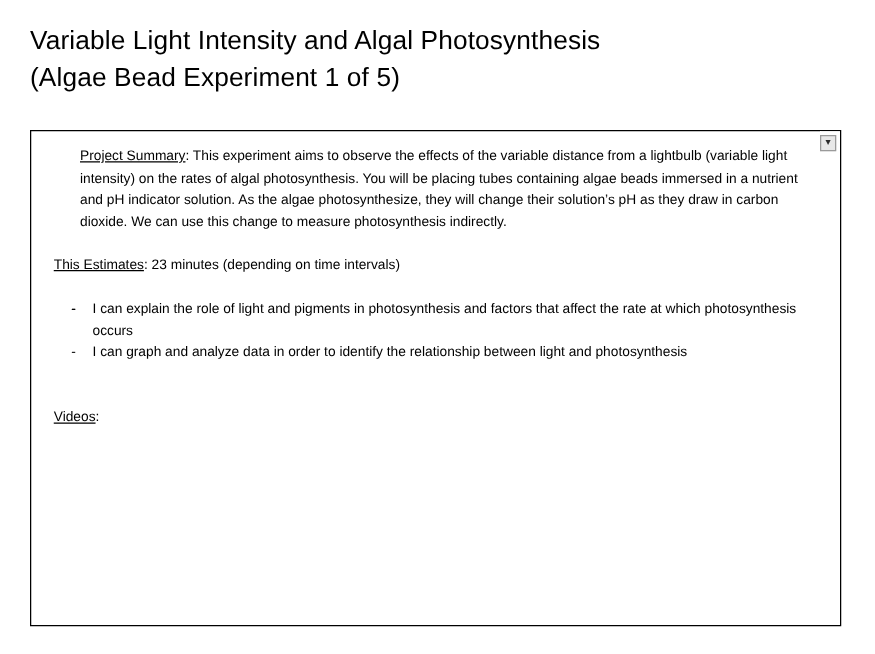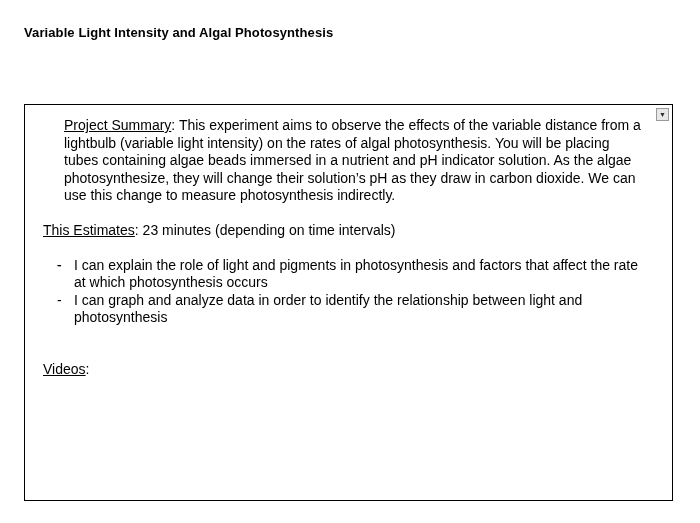--- a/index.html
+++ b/index.html
@@ -21,22 +21,22 @@
     width: 700px;
     height: 523px;
   }
   .title-block {
     position: absolute;
     left: 24px;
     top: 18px;
     width: 640px;
   }
   .title-line {
-    font-size: 13px;
-    font-weight: bold;
+    font-size: 21px;
+    font-weight: normal;
     line-height: 30px;
     letter-spacing: 0.1px;
     white-space: nowrap;
   }
   .doc-box {
     position: absolute;
     left: 24px;
     top: 104px;
     width: 649px;
     height: 397px;
@@ -70,21 +70,21 @@
   .scroll-arrow .glyph {
     font-size: 7px;
     line-height: 7px;
     color: #2b2b2b;
   }
   .content {
     position: absolute;
     left: 18px;
     top: 12px;
     width: 600px;
-    font-size: 14px;
+    font-size: 11px;
     line-height: 17.6px;
   }
   .para {
     margin: 0 0 0 0;
     text-indent: 0;
   }
   .para + .section-gap { height: 17px; }
   .section-gap { height: 17px; }
   .u { text-decoration: underline; }
   .hang {
@@ -109,20 +109,21 @@
     top: 0;
   }
 </style>
 </head>
 <body>
 
 <div class="page">
 
   <div class="title-block">
     <div class="title-line">Variable Light Intensity and Algal Photosynthesis</div>
+    <div class="title-line">(Algae Bead Experiment 1 of 5)</div>
   </div>
 
   <div class="doc-box">
 
     <div class="content">
 
       <div class="para hang">
         <span class="u">Project Summary</span><span>:</span><span class="summary-text"> This experiment aims to observe the effects of the variable distance from a lightbulb (variable light intensity) on the rates of algal photosynthesis. You will be placing tubes containing algae beads immersed in a nutrient and pH indicator solution. As the algae photosynthesize, they will change their solution’s pH as they draw in carbon dioxide. We can use this change to measure photosynthesis indirectly.</span>
       </div>
 

